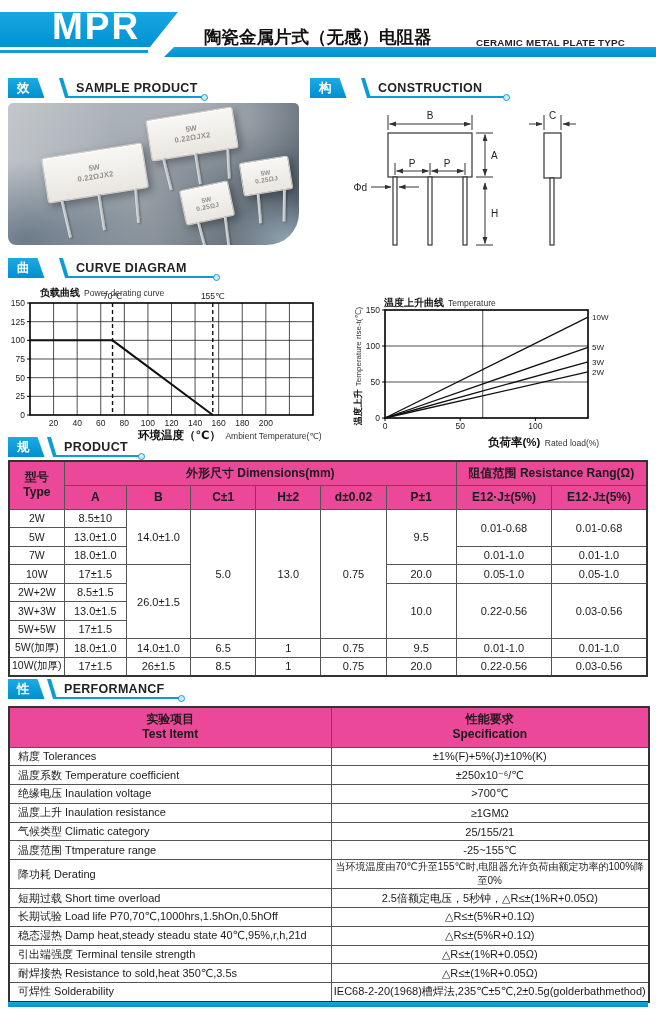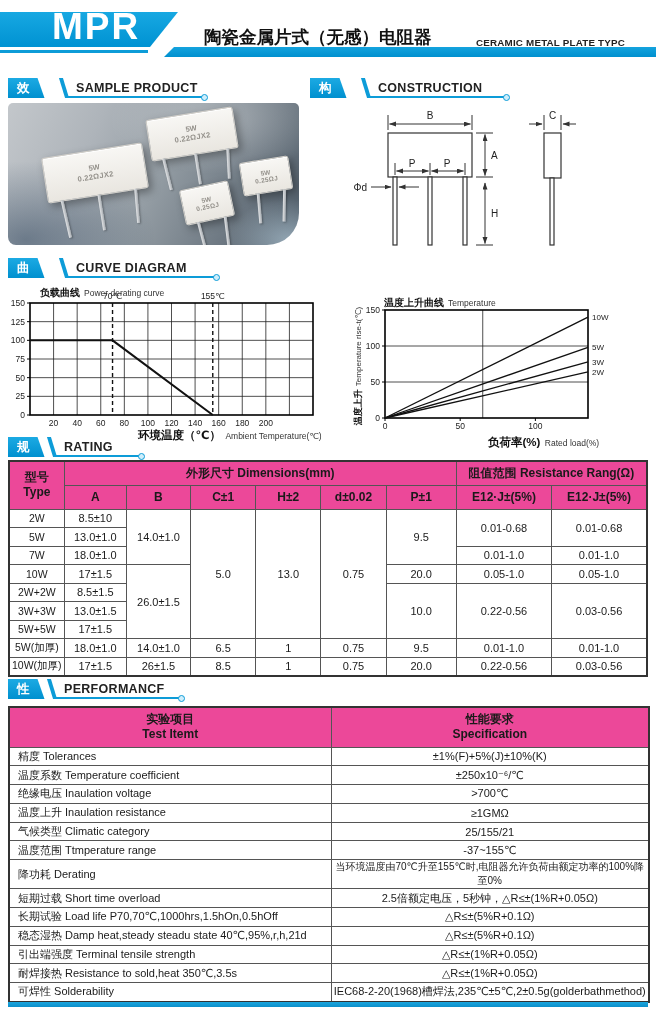--- a/index.html
+++ b/index.html
@@ -277,21 +277,21 @@
     </div>
     <div class="abs" style="left:150px;top:140px;white-space:nowrap;">
       <span class="chart-xlabel-cn">负荷率(%)</span>
       <span class="chart-xlabel-en">Rated load(%)</span>
     </div>
   </div>
 
   <div class="sec" style="left:8px;top:437px;">
     <span class="tag">规 格</span>
     <span class="tag-sliver" style="left:42px;"></span>
-    <span class="sec-en" style="left:56px;">RATING</span>
+    <span class="sec-en" style="left:56px;">PRODUCT</span>
     <span class="sec-line" style="left:46px;width:85px;"></span>
   </div>
 
   <table id="rating-table">
       <colgroup>
         <col style="width: 55px;">
         <col style="width: 62px;">
         <col style="width: 64px;">
         <col style="width: 65px;">
         <col style="width: 65px;">
@@ -421,21 +421,21 @@
         <tr style="height: 18.8px;">
           <td class="left">温度上升 Inaulation resistance</td>
           <td>≥1GMΩ</td>
         </tr>
         <tr style="height: 18.8px;">
           <td class="left">气候类型 Climatic category</td>
           <td>25/155/21</td>
         </tr>
         <tr style="height: 18.8px;">
           <td class="left">温度范围 Ttmperature range</td>
-          <td>-37~155℃</td>
+          <td>-25~155℃</td>
         </tr>
         <tr style="height: 18.8px; margin-left: 25px;">
           <td class="left">降功耗 Derating</td>
           <td class="small">当环境温度由70℃升至155℃时,电阻器允许负荷由额定功率的100%降至0%</td>
         </tr>
         <tr style="height: 18.8px;">
           <td class="left">短期过载 Short time overload</td>
           <td>2.5倍额定电压，5秒钟，△R≤±(1%R+0.05Ω)</td>
         </tr>
         <tr style="height: 18.8px;">

